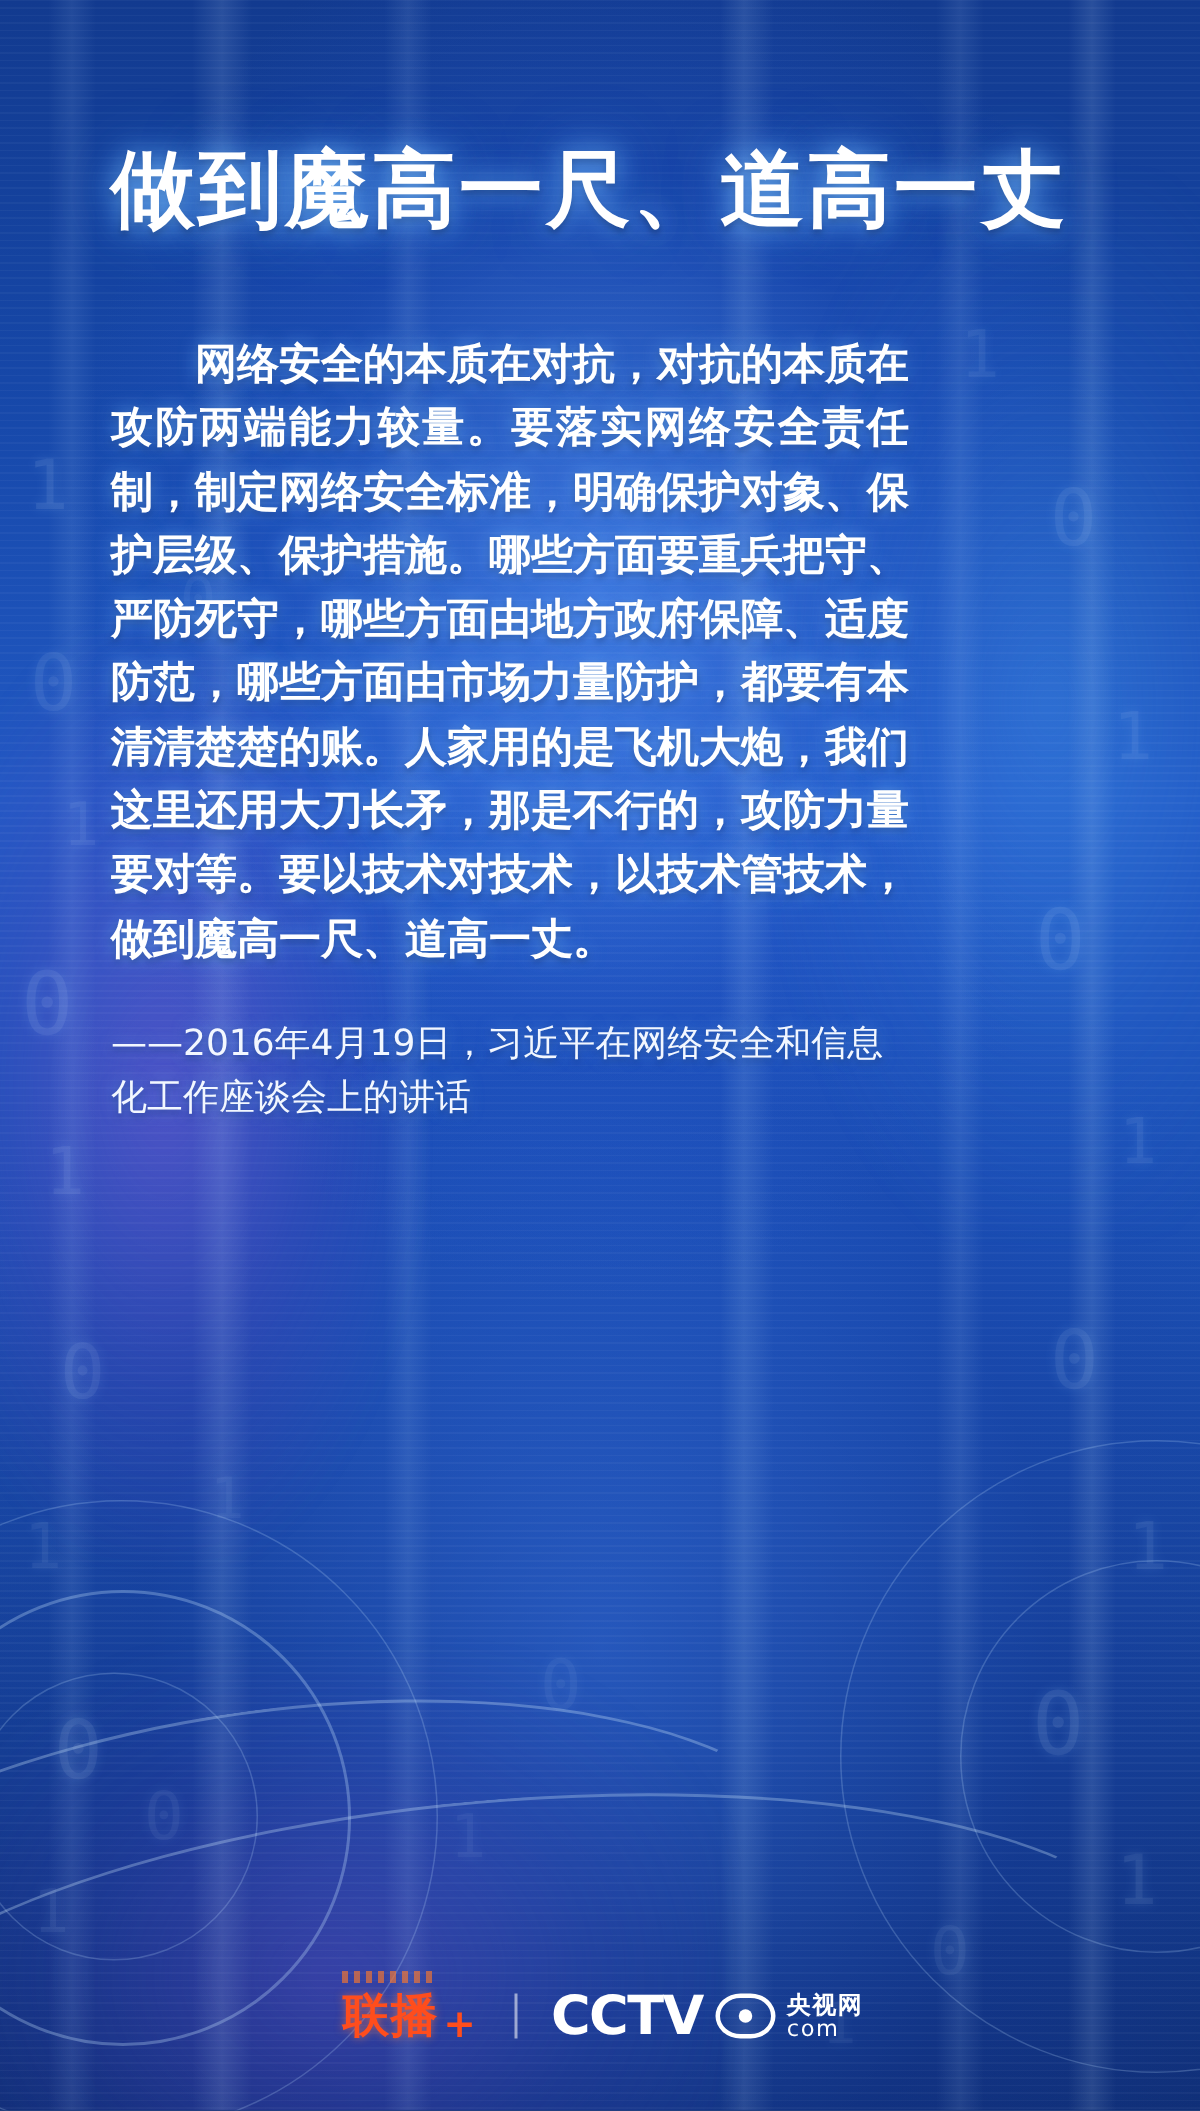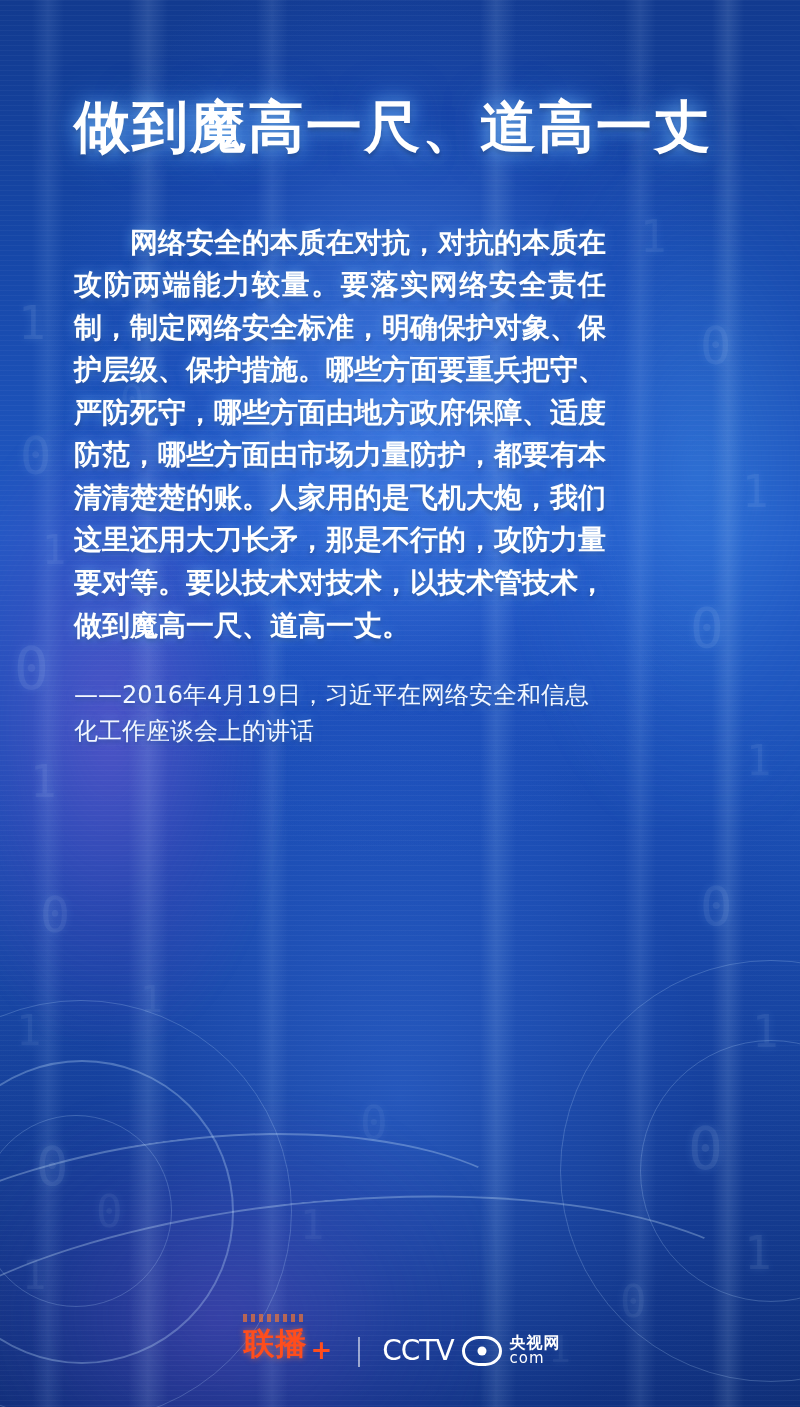--- a/index.html
+++ b/index.html
@@ -146,21 +146,21 @@
     color: #f2f7ff;
     text-shadow: 0 0 10px rgba(110,180,255,0.6), 0 2px 4px rgba(8,30,90,0.5);
   }
 
   
   .footer {
     position: absolute;
     left: 0; right: 0;
     bottom: 40px;
     display: flex;
-    align-items: flex-end;
+    align-items: center;
     justify-content: center;
     gap: 22px;
     z-index: 6;
   }
   .logo-lianbo {
     display: flex;
     align-items: flex-end;
     gap: 3px;
     padding: 2px 4px;
   }
@@ -192,22 +192,22 @@
     height: 30px;
     background: rgba(255,255,255,0.55);
   }
   .logo-cctv {
     display: flex;
     align-items: center;
     gap: 8px;
   }
   .cctv-mark {
     font-family: "DejaVu Sans", "Liberation Sans", sans-serif;
-    font-weight: normal;
-    font-size: 28px;
+    font-weight: bold;
+    font-size: 36px;
     letter-spacing: -1px;
     color: #ffffff;
   }
   .cctv-eye {
     width: 34px; height: 24px;
     border-radius: 50% / 60%;
     border: 3px solid #ffffff;
     position: relative;
     display: inline-block;
   }

